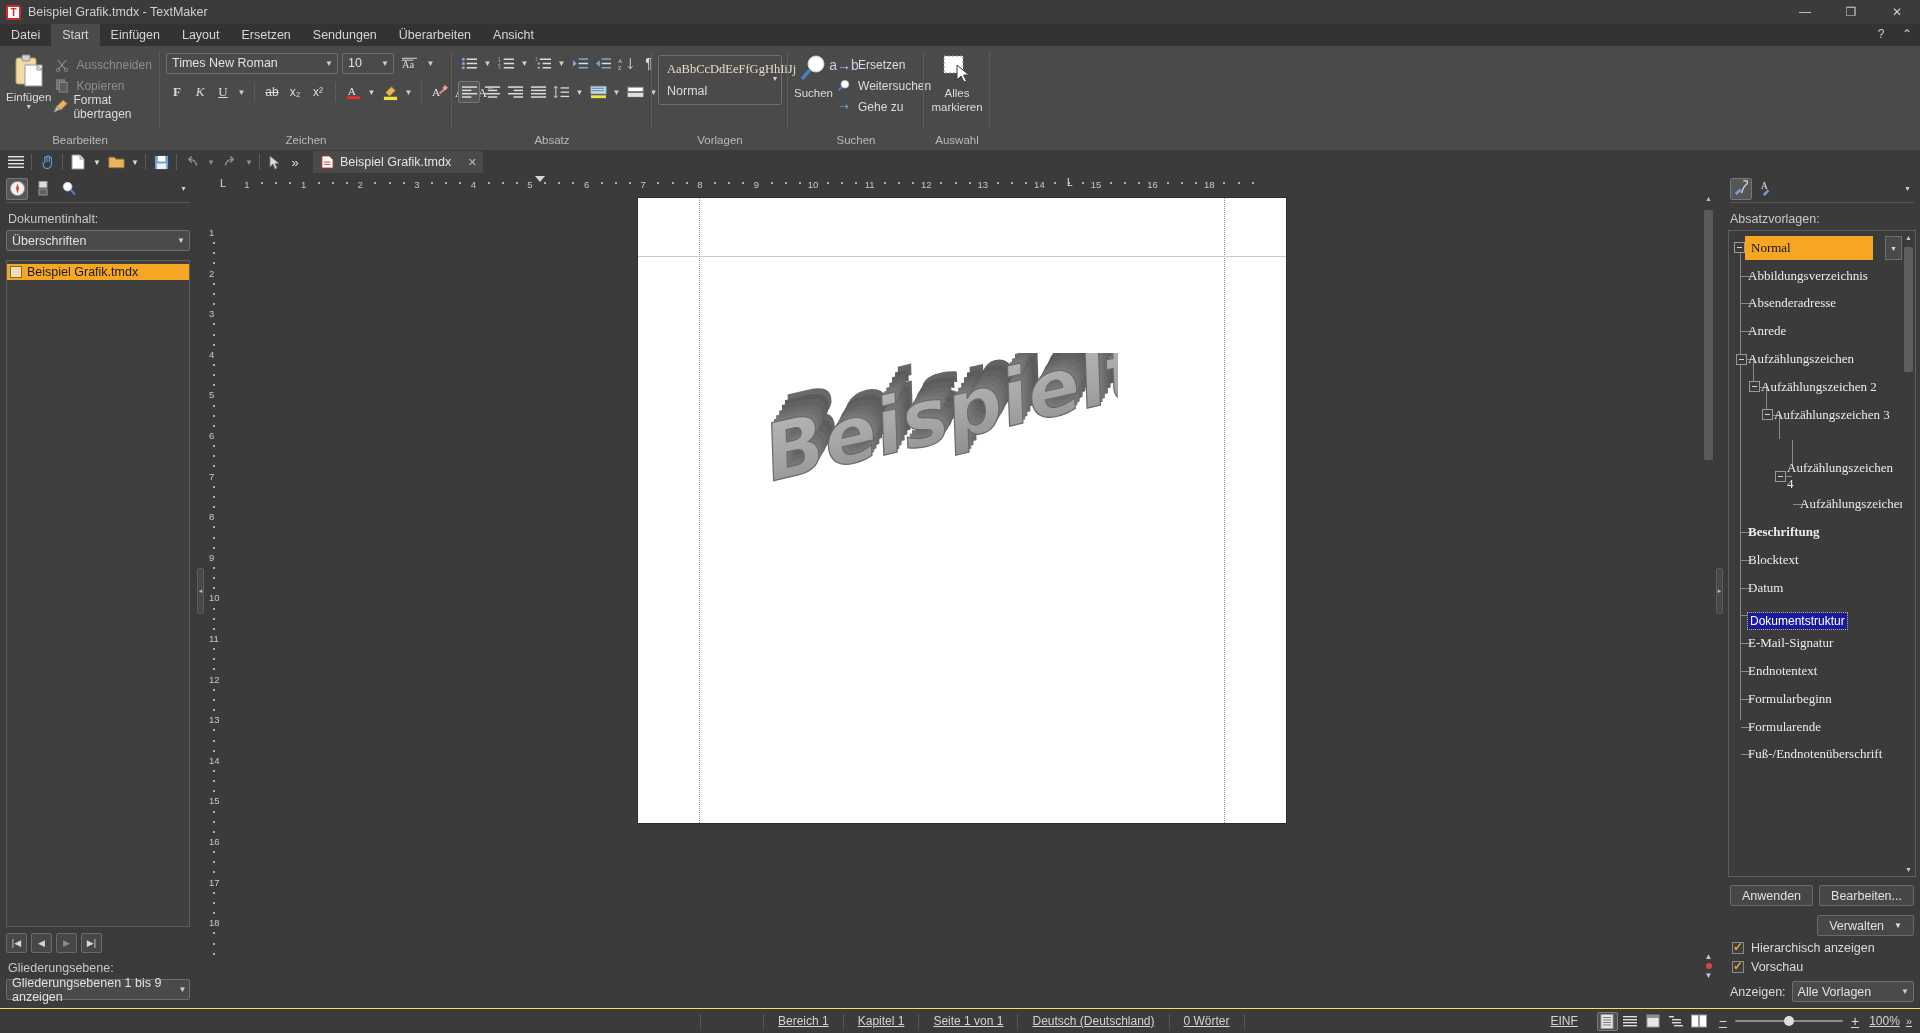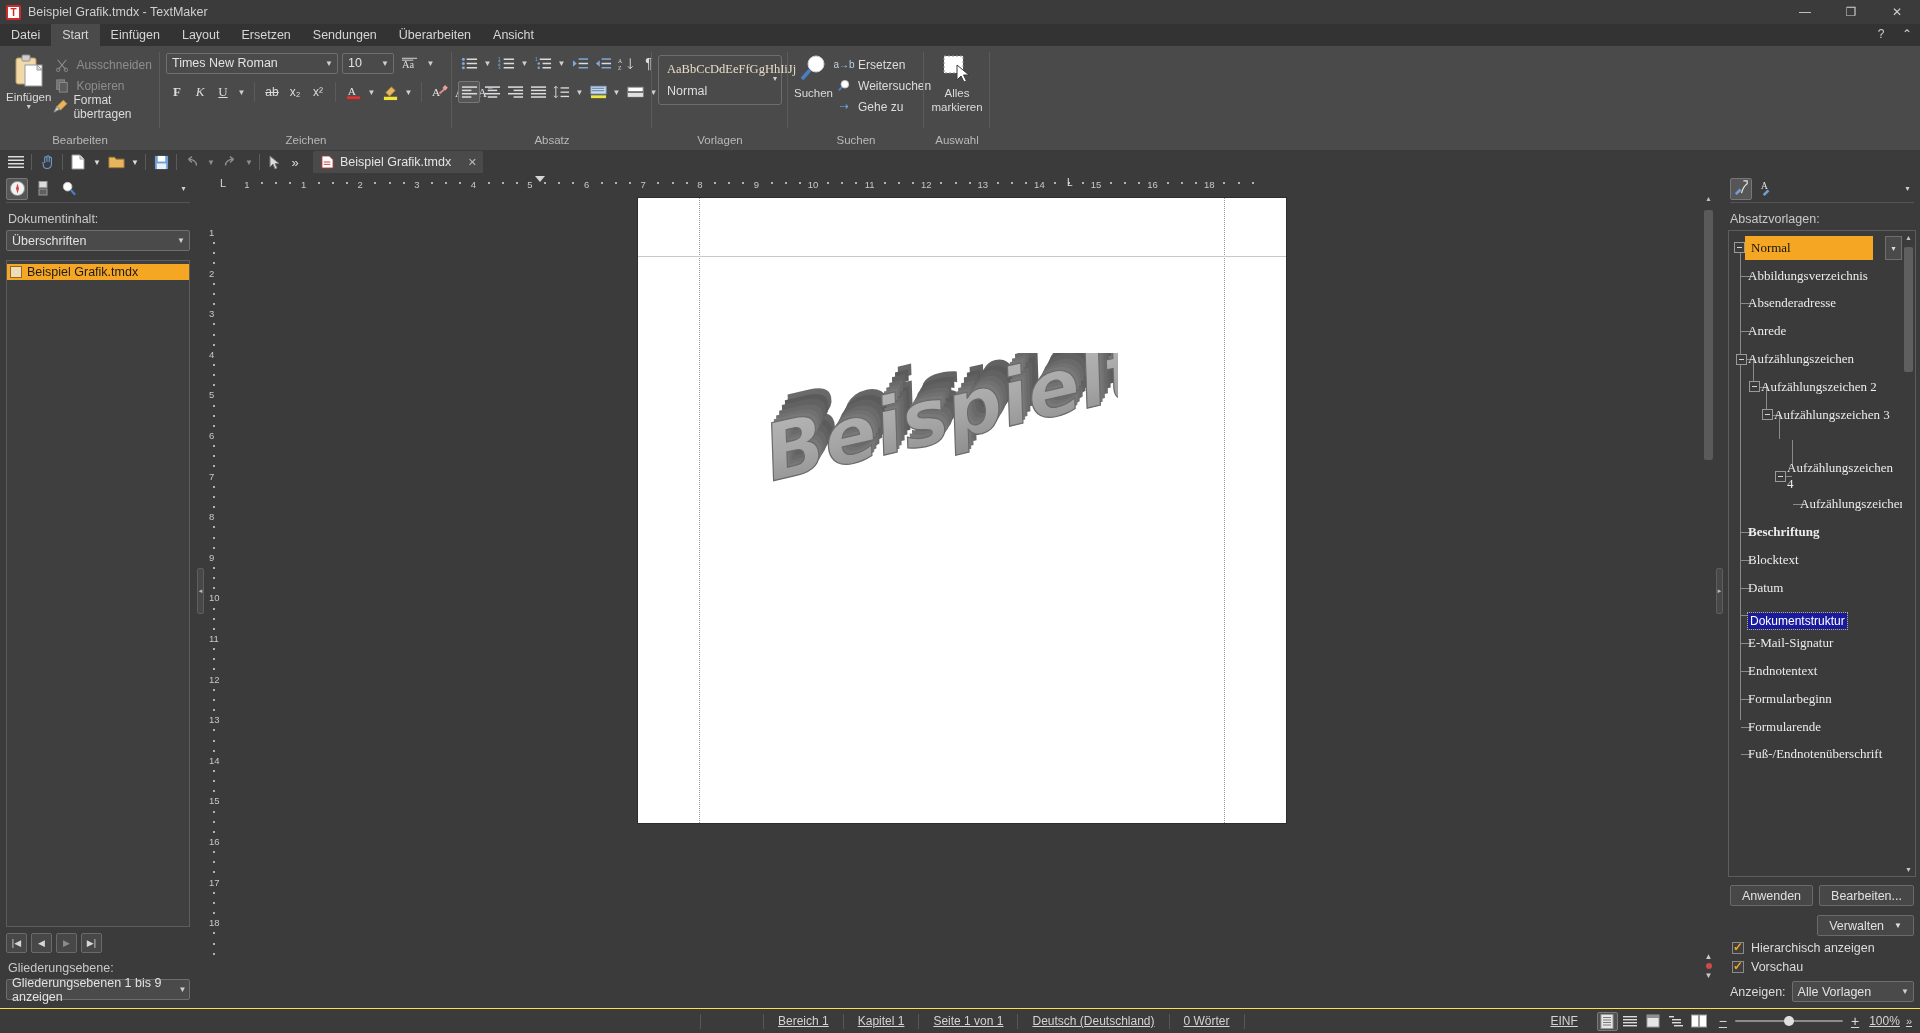--- a/index.html
+++ b/index.html
@@ -481,21 +481,21 @@
       <div class="gbody">
         <div class="bigbtn" style="width:50px">
           <svg width="32" height="32" viewBox="0 0 32 32">
             <circle cx="18" cy="11" r="8" fill="#ffffff" stroke="#cfcfcf"></circle>
             <path d="M12 17 L4 26" stroke="#4a7fc1" stroke-width="3.5"></path>
           </svg>
           <div class="lbl">Suchen</div>
         </div>
         <div style="display:flex; flex-direction:column; padding-top:3px;">
           <div class="smallrow enabled">
-            <span class="ic" style="font-size:10px; color:#bcd0e8;">a→b</span>
+            <span class="ic" style="font-size:14px; color:#bcd0e8;">a→b</span>
             <span>Ersetzen</span>
           </div>
           <div class="smallrow enabled">
             <span class="ic">
               <svg width="14" height="14" viewBox="0 0 16 16">
                   <circle cx="9" cy="6" r="4.4" fill="#ffffff" stroke="#c0c0c0"></circle>
                   <path d="M5.6 9.2 L2 13" stroke="#4a7fc1" stroke-width="2.2"></path>
                 </svg>
             </span>
             <span>Weitersuchen</span>

